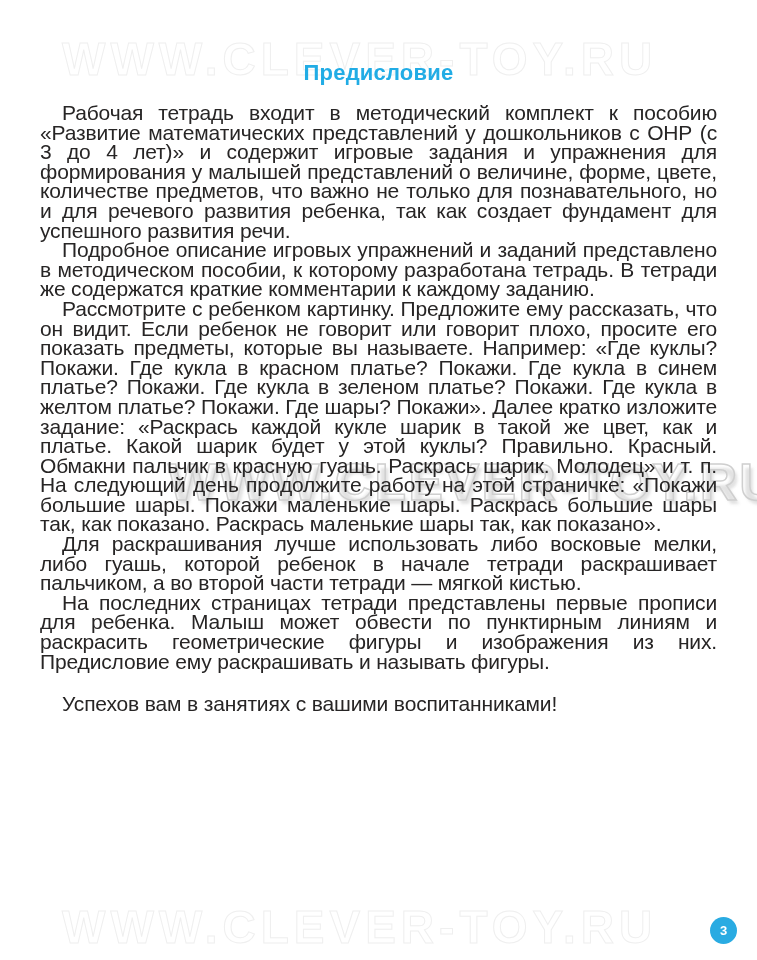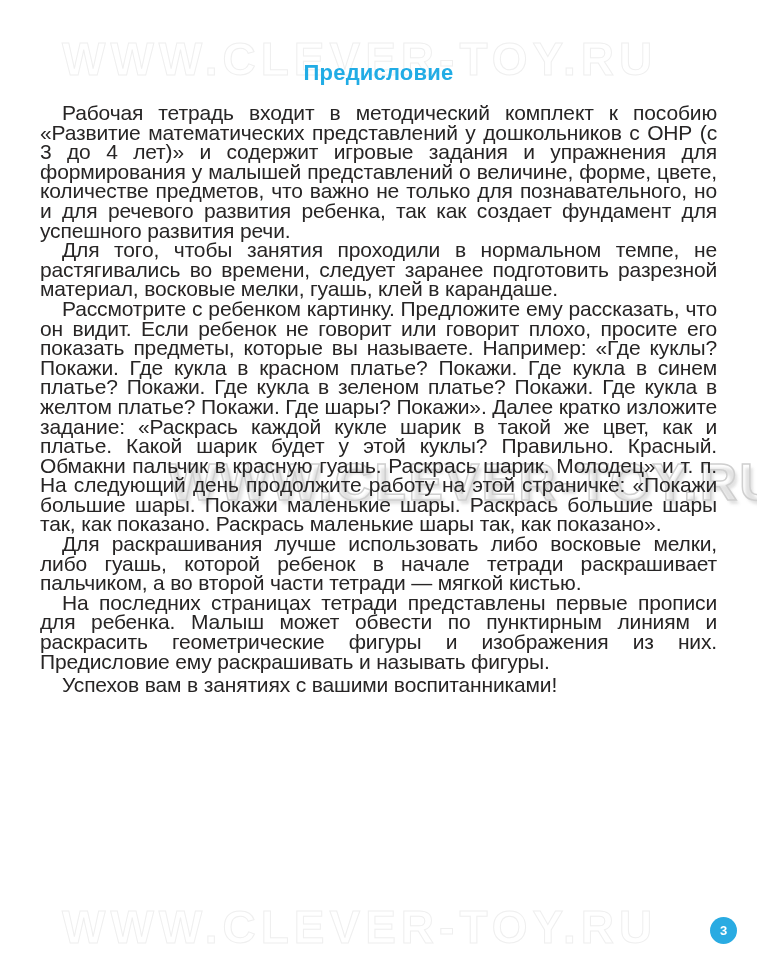--- a/index.html
+++ b/index.html
@@ -62,21 +62,21 @@
   .body-text p {
     margin: 0;
     text-indent: 22px;
     text-align: justify;
     font-size: 21px;
     line-height: 19.6px;
     letter-spacing: -0.15px;
     color: #272525;
   }
   .body-text p.closing {
-    margin-top: 4px;
+    margin-top: 23px;
     text-align: left;
   }
   
   .page-badge {
     position: absolute;
     z-index: 3;
     left: 710px;
     top: 917px;
     width: 27px;
     height: 27px;
@@ -97,21 +97,21 @@
 
   <div class="wm wm-top">WWW.CLEVER-TOY.RU</div>
   <div class="wm wm-middle">WWW.CLEVER-TOY.RU</div>
   <div class="wm wm-bottom">WWW.CLEVER-TOY.RU</div>
 
   <div class="content">
     <h1 class="title">Предисловие</h1>
 
     <div class="body-text">
       <p>Рабочая тетрадь входит в методический комплект к пособию «Развитие математических представлений у дошкольников с ОНР (с 3 до 4 лет)» и содержит игровые задания и упражнения для формирования у малышей представлений о величине, форме, цвете, количестве предметов, что важно не только для познавательного, но и для речевого развития ребенка, так как создает фундамент для успешного развития речи.</p>
-      <p>Для того, чтобы занятия проходили в нормальном темпе, не растягивались во времени, следует заранее подготовить разрезной материал, восковые мелки, гуашь, клей в карандаше.</p>
+      <p>Подробное описание игровых упражнений и заданий представлено в методическом пособии, к которому разработана тетрадь. В тетради же содержатся краткие комментарии к каждому заданию.</p>
       <p>Рассмотрите с ребенком картинку. Предложите ему рассказать, что он видит. Если ребенок не говорит или говорит плохо, просите его показать предметы, которые вы называете. Например: «Где куклы? Покажи. Где кукла в красном платье? Покажи. Где кукла в синем платье? Покажи. Где кукла в зеленом платье? Покажи. Где кукла в желтом платье? Покажи. Где шары? Покажи». Далее кратко изложите задание: «Раскрась каждой кукле шарик в такой же цвет, как и платье. Какой шарик будет у этой куклы? Правильно. Красный. Обмакни пальчик в красную гуашь. Раскрась шарик. Молодец» и т. п. На следующий день продолжите работу на этой страничке: «Покажи большие шары. Покажи маленькие шары. Раскрась большие шары так, как показано. Раскрась маленькие шары так, как показано».</p>
       <p>Для раскрашивания лучше использовать либо восковые мелки, либо гуашь, которой ребенок в начале тетради раскрашивает пальчиком, а во второй части тетради — мягкой кистью.</p>
       <p>На последних страницах тетради представлены первые прописи для ребенка. Малыш может обвести по пунктирным линиям и раскрасить геометрические фигуры и изображения из них. Предисловие ему раскрашивать и называть фигуры.</p>
       <p class="closing">Успехов вам в занятиях с вашими воспитанниками!</p>
     </div>
   </div>
 
   <div class="page-badge">
     <span>3</span>
   </div>

